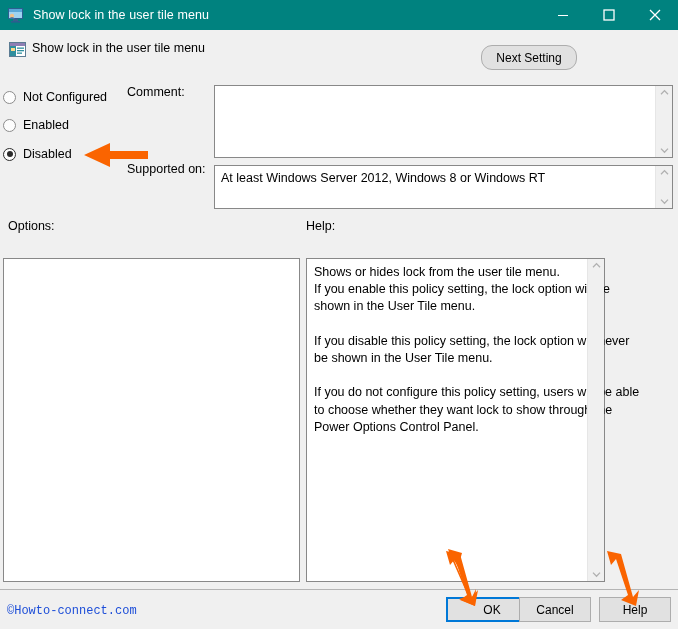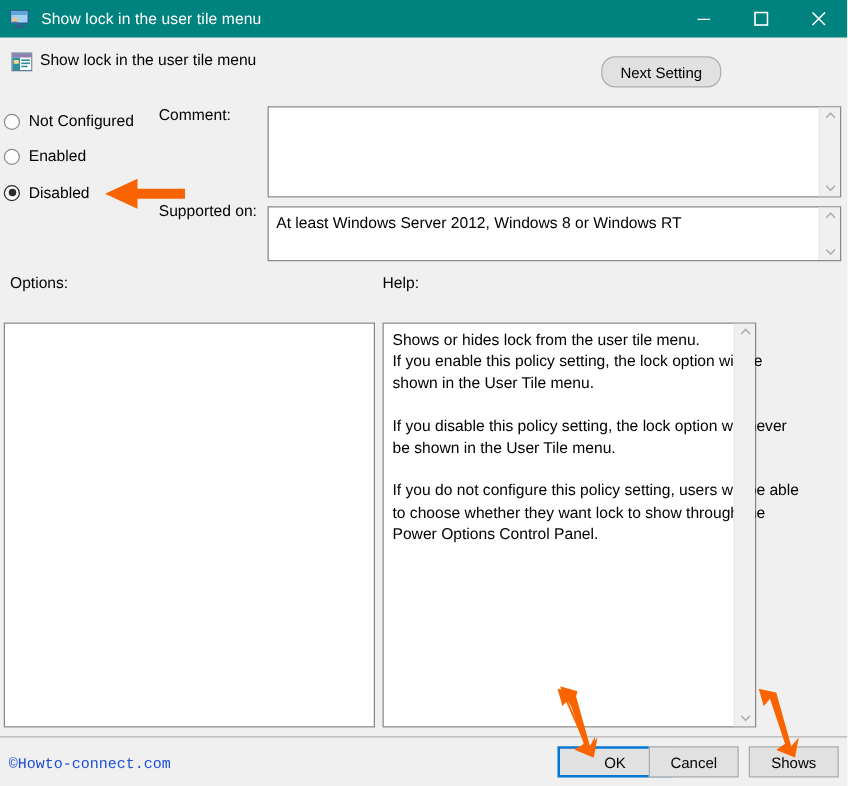--- a/index.html
+++ b/index.html
@@ -353,21 +353,21 @@
         <svg width="9" height="7" viewBox="0 0 9 7">
             <path d="M1 1.6 L4.5 5.2 L8 1.6" stroke="#b0b0b0" stroke-width="1.3" fill="none"></path>
           </svg>
       </span>
     </div>
   </div>
 
   <div id="footer-sep"></div>
   <button class="footbtn" id="btn-ok">OK</button>
   <button class="footbtn" id="btn-cancel">Cancel</button>
-  <button class="footbtn" id="btn-apply">Shows</button>
+  <button class="footbtn" id="btn-apply">Help</button>
 
   <div id="watermark">©Howto-connect.com</div>
 
   <div class="anno" id="arrow-disabled">
     <svg width="66" height="30" viewBox="0 0 66 30">
       <path d="M0 15 L26 3 L26 11 L64 11 L64 19 L26 19 L26 27 Z" fill="#fa6400"></path>
     </svg>
   </div>
   <div class="anno" id="arrow-ok">
     <svg width="44" height="58" viewBox="0 0 44 58">

